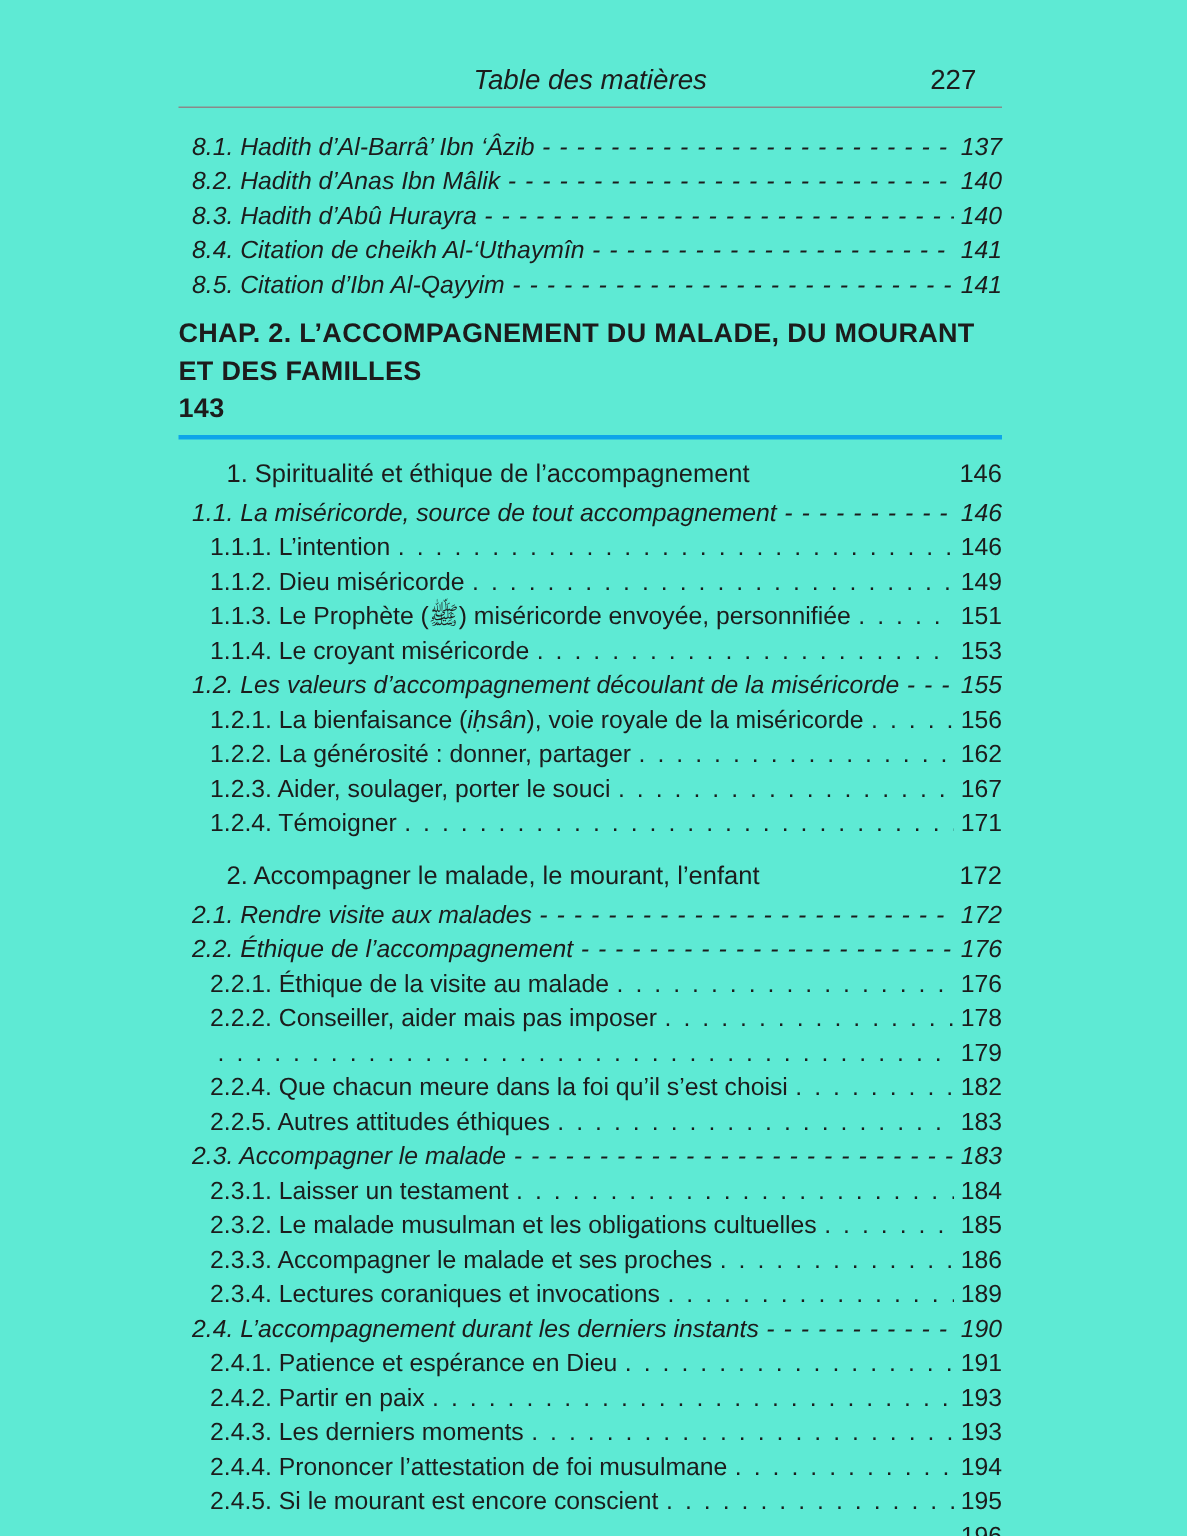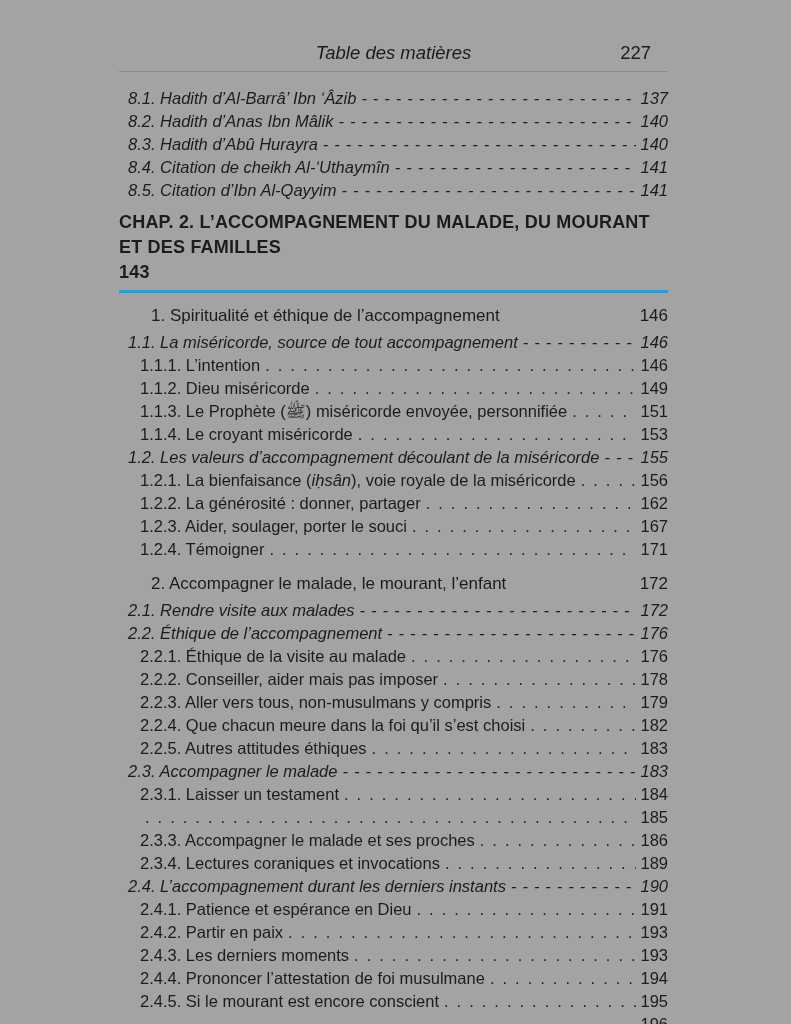--- a/index.html
+++ b/index.html
@@ -1,20 +1,20 @@
 <!DOCTYPE html>
 <html><head>
 <meta charset="utf-8">
 <style>
   html, body { margin: 0; padding: 0; background: #ffffff; }
   .page {
     position: relative;
     width: 791px;
     height: 1024px;
-    background: #a3a3a3;
+    background: #5eead4;
     color: #1c1c1c;
     font-family: "Liberation Sans", "DejaVu Sans", sans-serif;
     box-sizing: border-box;
     padding: 42px 123px 0 119px;
     overflow: hidden;
   }
   .header { position: relative; text-align: center; font-size: 18.5px; height: 24px; }
   .header-title { font-style: italic; }
   .header-page { position: absolute; right: 17px; top: 0; font-style: normal; }
   .header-rule { border-bottom: 1.5px solid #8a8a8a; margin-top: 5px; }
@@ -179,21 +179,20 @@
         <span class="label"><span>2.2.1. Éthique de la visite au malade</span></span>
         <span class="leader dot" aria-hidden="true">..........................................................................................</span>
         <span class="pg">176</span>
       </div>
       <div class="row subsub">
         <span class="label"><span>2.2.2. Conseiller, aider mais pas imposer</span></span>
         <span class="leader dot" aria-hidden="true">..........................................................................................</span>
         <span class="pg">178</span>
       </div>
       <div class="row subsub">
-        <span class="label"><span>2.2.3. Aller vers tous, non-musulmans y compris</span></span>
         <span class="leader dot" aria-hidden="true">..........................................................................................</span>
         <span class="pg">179</span>
       </div>
       <div class="row subsub">
         <span class="label"><span>2.2.4. Que chacun meure dans la foi qu’il s’est choisi</span></span>
         <span class="leader dot" aria-hidden="true">..........................................................................................</span>
         <span class="pg">182</span>
       </div>
       <div class="row subsub">
         <span class="label"><span>2.2.5. Autres attitudes éthiques</span></span>
@@ -204,20 +203,21 @@
         <span class="label"><span>2.3. Accompagner le malade</span></span>
         <span class="leader dash" aria-hidden="true">------------------------------------------------------------------------------------------</span>
         <span class="pg">183</span>
       </div>
       <div class="row subsub">
         <span class="label"><span>2.3.1. Laisser un testament</span></span>
         <span class="leader dot" aria-hidden="true">..........................................................................................</span>
         <span class="pg">184</span>
       </div>
       <div class="row subsub">
+        <span class="label"><span>2.3.2. Le malade musulman et les obligations cultuelles</span></span>
         <span class="leader dot" aria-hidden="true">..........................................................................................</span>
         <span class="pg">185</span>
       </div>
       <div class="row subsub">
         <span class="label"><span>2.3.3. Accompagner le malade et ses proches</span></span>
         <span class="leader dot" aria-hidden="true">..........................................................................................</span>
         <span class="pg">186</span>
       </div>
       <div class="row subsub">
         <span class="label"><span>2.3.4. Lectures coraniques et invocations</span></span>

